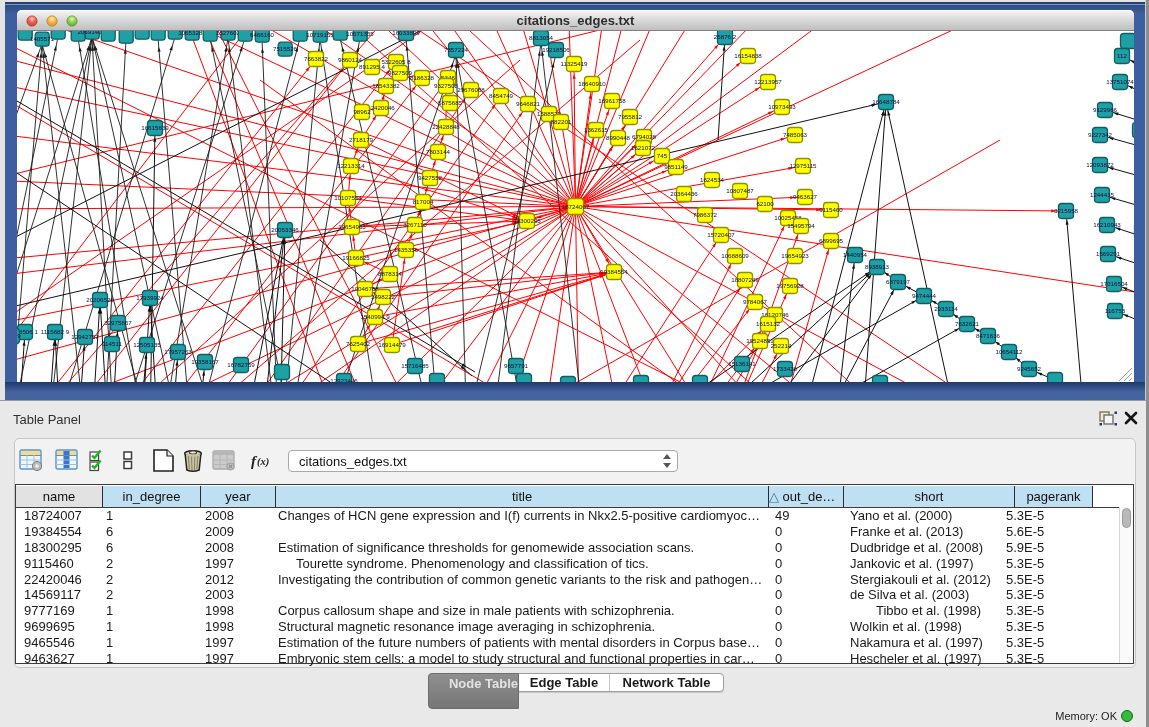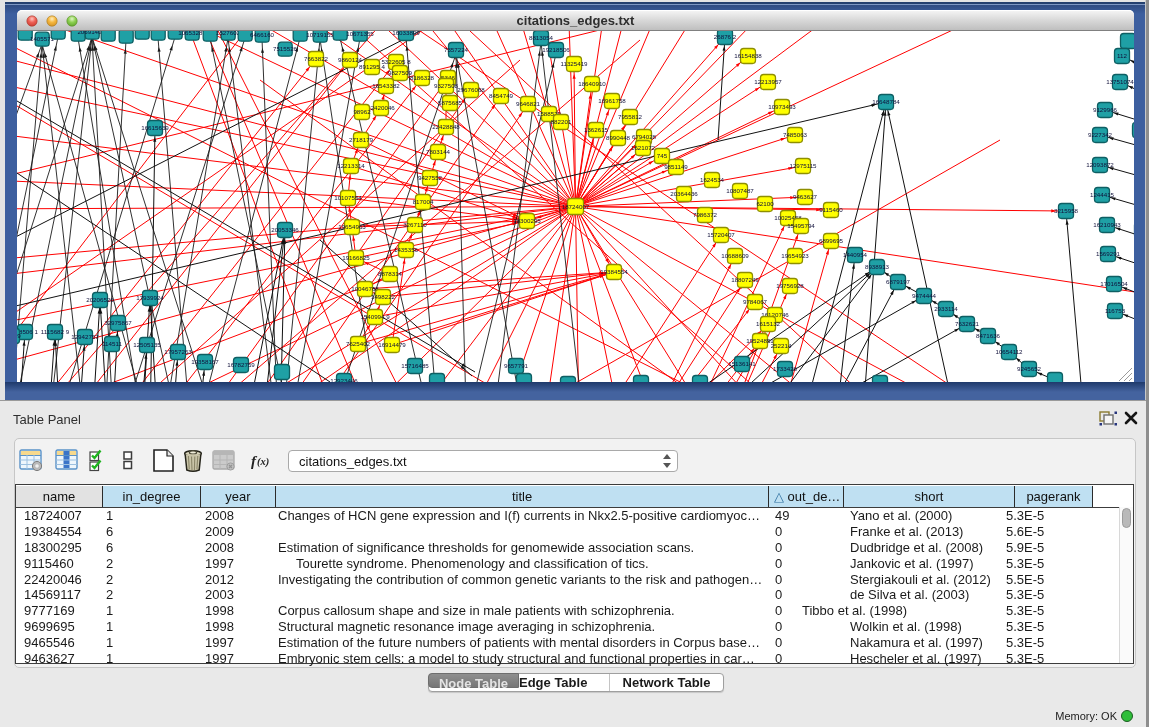--- a/index.html
+++ b/index.html
@@ -778,21 +778,21 @@
 <svg width="10" height="14" viewBox="0 0 10 14" style="position:absolute;left:662px;top:454px">
  <path d="M5 0 L9 5 L1 5 Z" fill="#555"></path>
     <path d="M5 14 L9 9 L1 9 Z" fill="#555"></path>
 </svg>
 
 <div class="abs" style="left:15px;top:484px;width:1119px;height:180px;background:#fff;border:1px solid #3c3c3c"></div>
 <div class="abs" style="left:16px;top:486px;width:86px;height:21px;background:#e2e2e2;font-size:13px;color:#111;text-align:center;line-height:21px">name</div>
 <div class="hc" style="left:102px;width:98px">in_degree</div>
 <div class="hc" style="left:200px;width:75px">year</div>
 <div class="hc" style="left:275px;width:493px">title</div>
-<div class="hc" style="left:768px;width:75px;text-align:left;padding-left:5px"><span style="color:#2e6e9e">△</span> out_de…</div>
+<div class="hc" style="left:768px;width:75px;text-align:left;"><span style="color:#2e6e9e">△</span> out_de…</div>
 <div class="hc" style="left:843px;width:171px">short</div>
 <div class="hc" style="left:1014px;width:78px">pagerank</div>
 <div class="hc" style="left:1092px;width:41px;background:#fff"></div>
 <div class="abs" style="left:15px;top:506.5px;width:1119px;height:1px;background:#3c3c3c"></div>
 <div class="r" style="top:508.2px">
     <span style="left:24px">18724007</span>
     <span style="left:106px">1</span>
     <span style="left:205px">2008</span>
     <span style="left:278px">Changes of HCN gene expression and I(f) currents in Nkx2.5-positive cardiomyoc…</span>
     <span style="left:775px">49</span>
@@ -841,21 +841,21 @@
     <span style="left:775px">0</span>
     <span style="left:850px">de Silva et al. (2003)</span>
     <span style="left:1006px">5.3E-5</span>
   </div>
 <div class="r" style="top:603.2px">
     <span style="left:24px">9777169</span>
     <span style="left:106px">1</span>
     <span style="left:205px">1998</span>
     <span style="left:278px">Corpus callosum shape and size in male patients with schizophrenia.</span>
     <span style="left:775px">0</span>
-    <span style="left:802px">Tibbo et al. (1998)</span>
+    <span style="left:876px">Tibbo et al. (1998)</span>
     <span style="left:1006px">5.3E-5</span>
   </div>
 <div class="r" style="top:619.0px">
     <span style="left:24px">9699695</span>
     <span style="left:106px">1</span>
     <span style="left:205px">1998</span>
     <span style="left:278px">Structural magnetic resonance image averaging in schizophrenia.</span>
     <span style="left:775px">0</span>
     <span style="left:850px">Wolkin et al. (1998)</span>
     <span style="left:1006px">5.3E-5</span>
@@ -876,19 +876,19 @@
     <span style="left:278px">Embryonic stem cells: a model to study structural and functional properties in car…</span>
     <span style="left:775px">0</span>
     <span style="left:850px">Hescheler et al. (1997)</span>
     <span style="left:1006px">5.3E-5</span>
   </div>
 
 <div class="abs" style="left:1119px;top:507px;width:14px;height:156px;background:#fafafa;border-left:1px solid #d8d8d8"></div>
 <div class="abs" style="left:1121.5px;top:508px;width:9px;height:20px;background:#b9b9b9;border:1px solid #9b9b9b;border-radius:5px"></div>
 
 <div class="abs" style="left:428px;top:673px;width:296px;height:19px;border:1px solid #9f9f9f;border-radius:4px;background:#fff;box-shadow:0 1px 1px rgba(0,0,0,0.15)"></div>
-<div class="abs" style="left:428px;top:673px;width:91px;height:15px;border-radius:4px 0 0 4px;background:linear-gradient(#8f8f8f,#767676);border:1px solid #6e6e6e;font-size:13px;font-weight:bold;color:#e3e3e3;text-align:center;line-height:19px">Node Table</div>
-<div class="abs" style="left:519px;top:673px;width:90px;height:19px;font-size:13px;font-weight:bold;color:#1a1a1a;text-align:left;line-height:19px">Edge Table</div>
+<div class="abs" style="left:428px;top:673px;width:91px;height:36px;border-radius:4px 0 0 4px;background:linear-gradient(#8f8f8f,#767676);border:1px solid #6e6e6e;font-size:13px;font-weight:bold;color:#e3e3e3;text-align:right;line-height:19px">Node Table</div>
+<div class="abs" style="left:519px;top:673px;width:90px;height:19px;font-size:13px;font-weight:bold;color:#1a1a1a;text-align:center;line-height:19px">Edge Table</div>
 <div class="abs" style="left:609px;top:674px;width:1px;height:17px;background:#c4c4c4"></div>
 <div class="abs" style="left:609px;top:673px;width:115px;height:19px;font-size:13px;font-weight:bold;color:#1a1a1a;text-align:center;line-height:19px">Network Table</div>
 
 <div class="abs" style="left:1000px;top:710px;width:117px;text-align:right;font-size:11px;color:#222">Memory: OK</div>
 <div class="abs" style="left:1121px;top:710px;width:12px;height:12px;border-radius:50%;background:#2fbe3a;border:1.5px solid #1c5c22"></div>
 
 </body></html>

